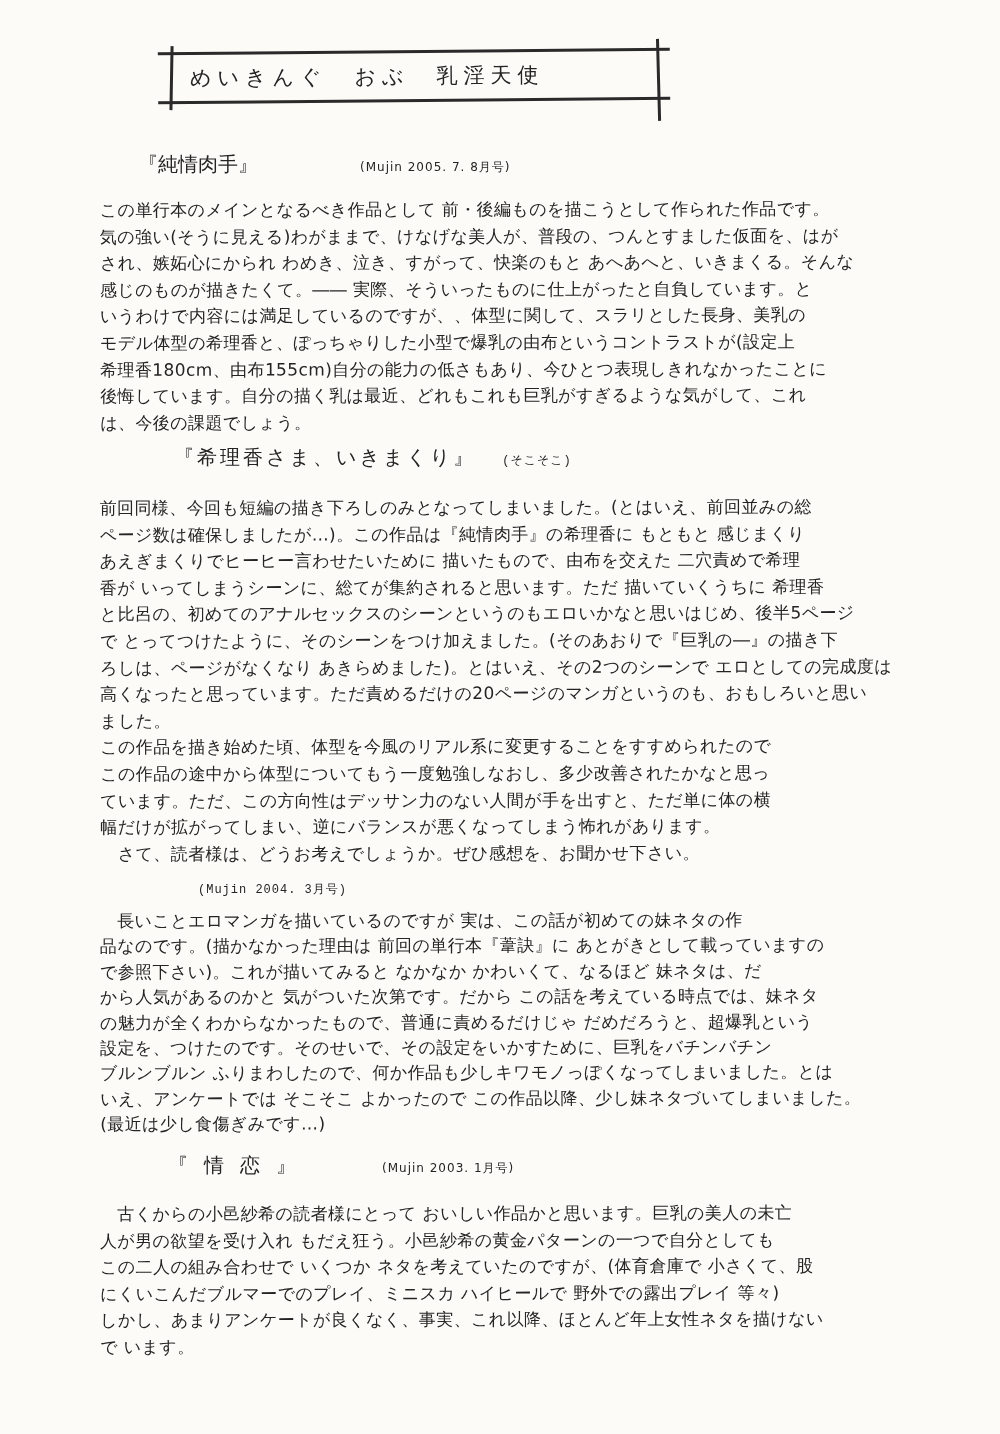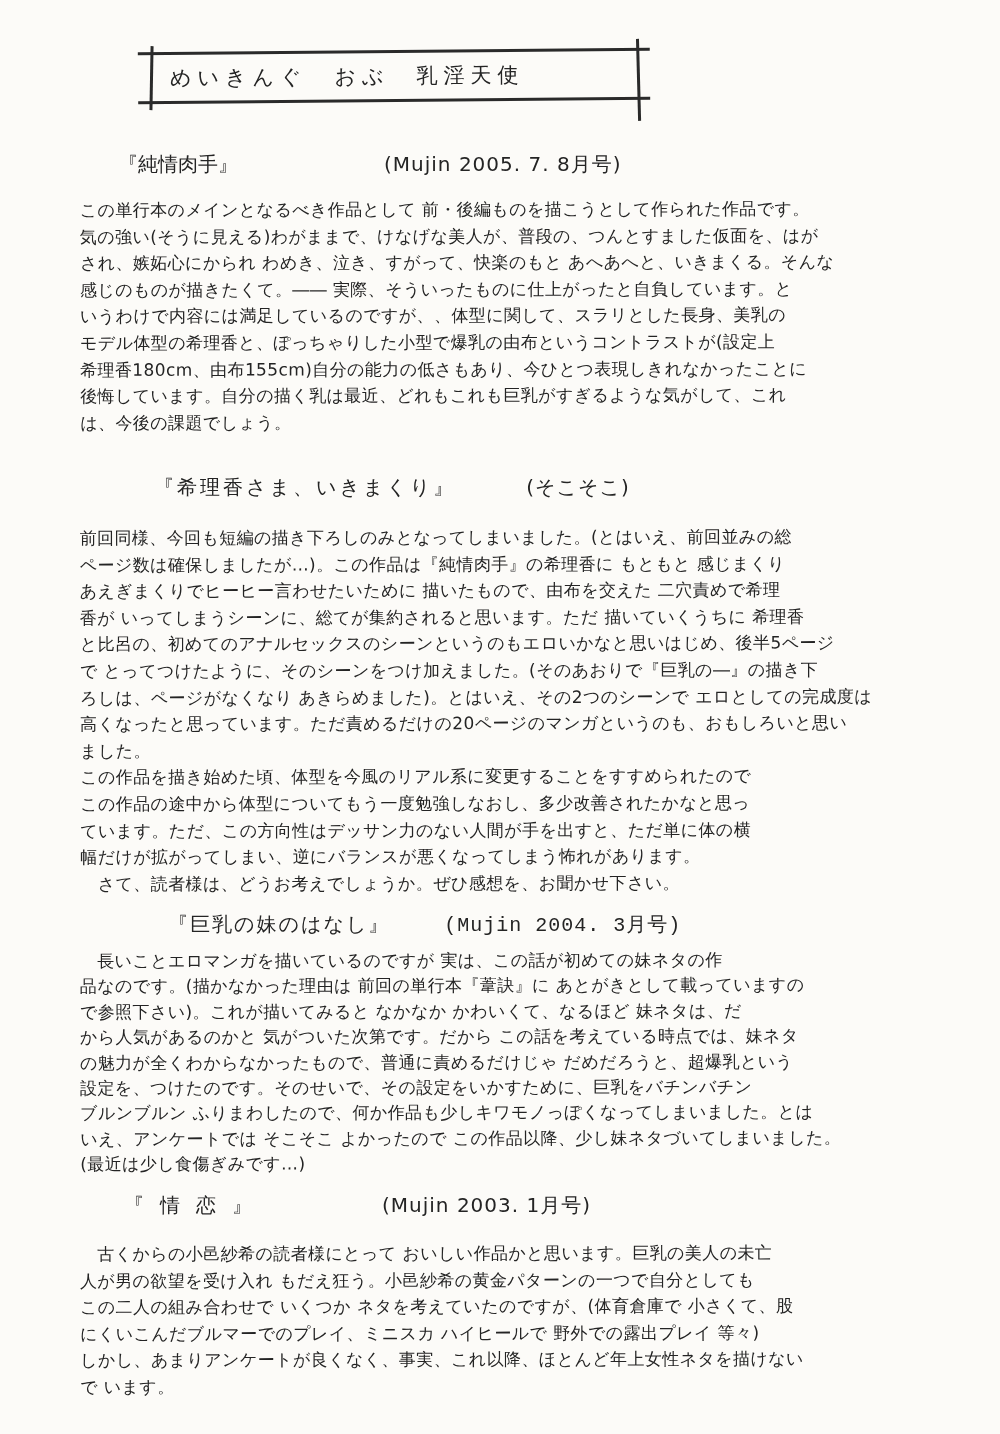--- a/index.html
+++ b/index.html
@@ -9,21 +9,21 @@
   }
   .page{
     position:relative;
     width:1000px;
     height:1434px;
     margin:0 auto;
     background:#fcfbf8;
     color:#242424;
     overflow:hidden;
     box-sizing:border-box;
-    padding:50px 40px 30px 80px;
+    padding:50px 40px 30px 100px;
   }
   
   .title-box{
     position:relative;
     width:512px;
     height:46px;
     margin-left:58px;
     border-top:3px solid #2a2a2a;
     border-bottom:3px solid #2a2a2a;
     transform:rotate(-0.5deg);
@@ -42,42 +42,41 @@
     letter-spacing:6px;
     padding-left:32px;
     white-space:nowrap;
     font-weight:500;
   }
   .section-head{
     display:flex;
     align-items:baseline;
     white-space:nowrap;
     font-size:20px;
-    gap:44px;
   }
   .section-title{font-weight:500;}
-  .section-info{font-size:20px;letter-spacing:1px;}
+  .section-info{font-size:12px;letter-spacing:1px;}
   .para{
     white-space:pre-wrap;
     font-size:17px;
     line-height:26.6px;
     letter-spacing:0.4px;
     transform:rotate(-0.12deg);
   }
   
   #sec1 .section-head{margin-top:49px;margin-left:38px;}
   #sec1 .section-info{margin-left:102px;}
   #sec1 .para{margin-top:18px;}
-  #sec2 .section-head{margin-top:39px;margin-left:74px;letter-spacing:3px;}
+  #sec2 .section-head{margin-top:9px;margin-left:74px;letter-spacing:3px;font-family:Liberation Mono, monospace;}
   #sec2 .section-info{margin-left:26px;}
   #sec2 .para{margin-top:23px;}
   #sec3 .section-head{margin-top:14px;margin-left:88px;letter-spacing:2px;}
   #sec3 .section-info{margin-left:10px;font-family:Liberation Mono, monospace;}
   #sec3 .para{margin-top:10px;line-height:25.4px;}
-  #sec4 .section-head{margin-top:16px;margin-left:44px;}
+  #sec4 .section-head{margin-top:16px;margin-left:68px;}
   #sec4 .section-title{letter-spacing:16px;}
   #sec4 .section-info{margin-left:70px;}
   #sec4 .para{margin-top:21px;}
 </style>
 </head>
 <body>
 
 <div class="page">
 
   <div class="title-box">
@@ -118,21 +117,20 @@
 ました。
 この作品を描き始めた頃、体型を今風のリアル系に変更することをすすめられたので
 この作品の途中から体型についてもう一度勉強しなおし、多少改善されたかなと思っ
 ています。ただ、この方向性はデッサン力のない人間が手を出すと、ただ単に体の横
 幅だけが拡がってしまい、逆にバランスが悪くなってしまう怖れがあります。
 　さて、読者様は、どうお考えでしょうか。ぜひ感想を、お聞かせ下さい。</div>
   </section>
 
   <section id="sec3">
     <div class="section-head">
-      <span class="section-title">『巨乳の妹のはなし』</span>
       <span class="section-info">(Mujin 2004. 3月号)</span>
     </div>
     <div class="para">　長いことエロマンガを描いているのですが 実は、この話が初めての妹ネタの作
 品なのです。(描かなかった理由は 前回の単行本『葦訣』に あとがきとして載っていますの
 で参照下さい)。これが描いてみると なかなか かわいくて、なるほど 妹ネタは、だ
 から人気があるのかと 気がついた次第です。だから この話を考えている時点では、妹ネタ
 の魅力が全くわからなかったもので、普通に責めるだけじゃ だめだろうと、超爆乳という
 設定を、つけたのです。そのせいで、その設定をいかすために、巨乳をバチンバチン
 ブルンブルン ふりまわしたので、何か作品も少しキワモノっぽくなってしまいました。とは
 いえ、アンケートでは そこそこ よかったので この作品以降、少し妹ネタづいてしまいました。

